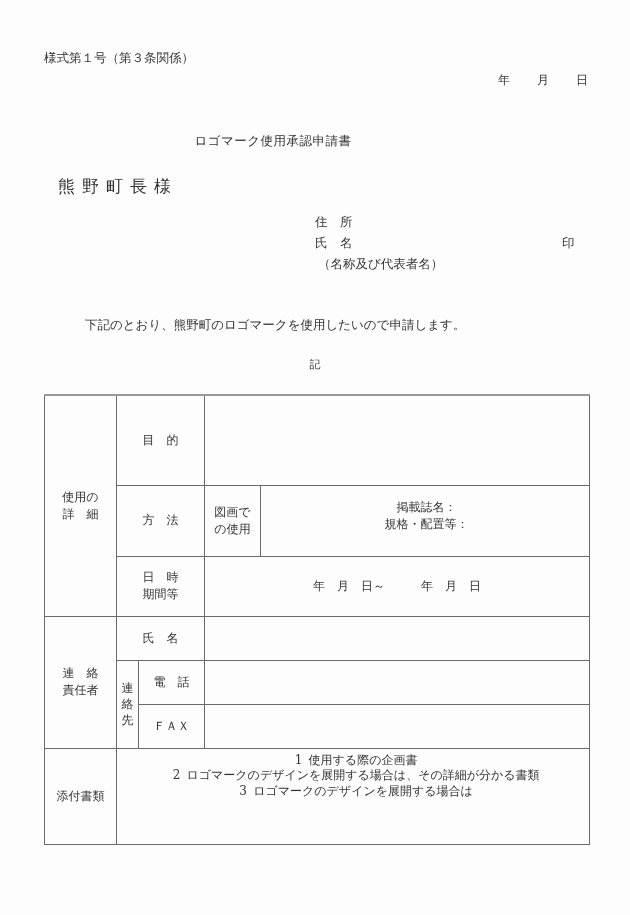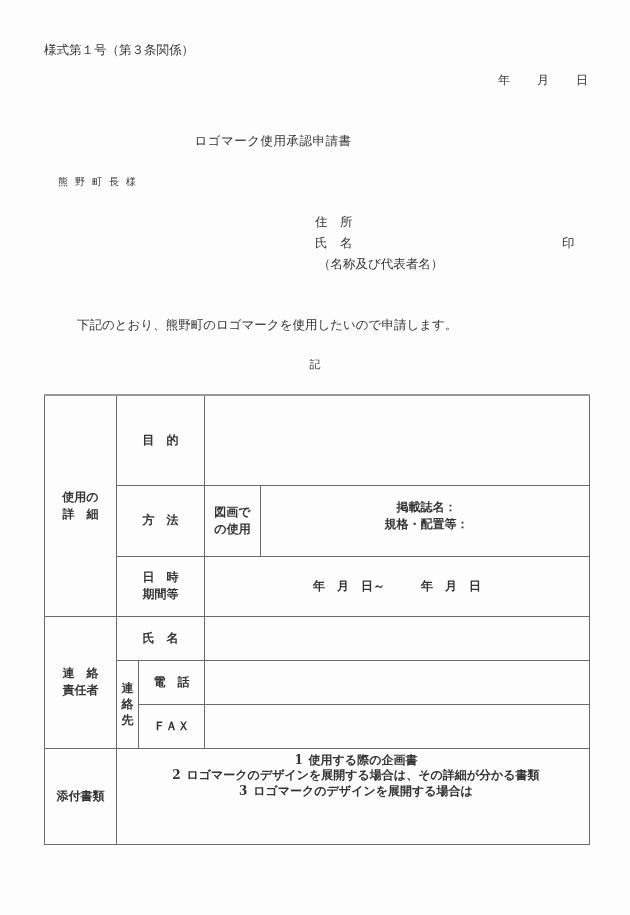--- a/index.html
+++ b/index.html
@@ -2,36 +2,36 @@
 <html><head>
 <meta charset="utf-8">
 <style>
   html, body { margin: 0; padding: 0; }
   body {
     width: 630px; height: 915px; background: #fdfdfd; position: relative;
     font-family: "DejaVu Serif", "Liberation Serif", serif;
     color: #333; font-size: 12px; overflow: hidden;
   }
   .abs { position: absolute; white-space: nowrap; }
-  .form-number { left: 44px; top: 42px; font-size: 12.5px; }
+  .form-number { left: 44px; top: 50px; font-size: 12.5px; }
   .date-line { top: 72px; font-size: 12px; }
   .title { left: 0; width: 546px; top: 133px; text-align: center; font-size: 12.5px; letter-spacing: 0.5px; }
-  .addressee { left: 58px; top: 175px; font-size: 10px; letter-spacing: 7px; }
+  .addressee { left: 58px; top: 175px; font-size: 17px; letter-spacing: 7px; }
   .applicant-label { left: 315px; font-size: 12.5px; }
   .seal { left: 562px; top: 235px; font-size: 12.5px; }
-  .body-text { left: 77px; top: 317px; font-size: 12.5px; }
+  .body-text { left: 85px; top: 317px; font-size: 12.5px; }
   .ki { left: 0; width: 630px; top: 357px; text-align: center; font-size: 11px; }
 
   table.detail {
     position: absolute; left: 44px; top: 394px;
     width: 545px; border-collapse: collapse; table-layout: fixed;
   }
   table.detail td {
     border: 1.3px solid #6a6a6a; padding: 0; font-size: 12px;
-    vertical-align: middle; text-align: center; line-height: 17px; font-weight: bold;
+    vertical-align: middle; text-align: center; line-height: 17px;
   }
   table.detail td.outer-border-top { border-top: 2px solid #999; }
   .left { text-align: right; }
   .attach-list { padding: 4px 6px 0 6px !important; vertical-align: top !important; text-align: right; line-height: 15.5px !important; }
   .attach-list div { white-space: nowrap; }
   .attach-list .num { display: inline-block; width: 20px; }
   .vert { display: inline-block; width: 14px; line-height: 16px; font-size: 12px; }
 </style>
 </head>
 <body>

